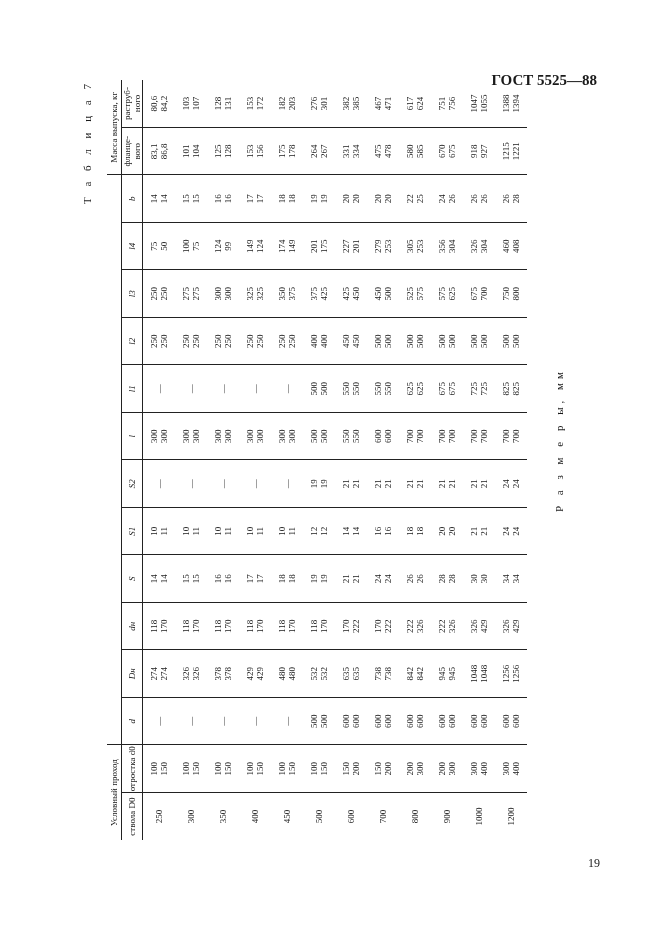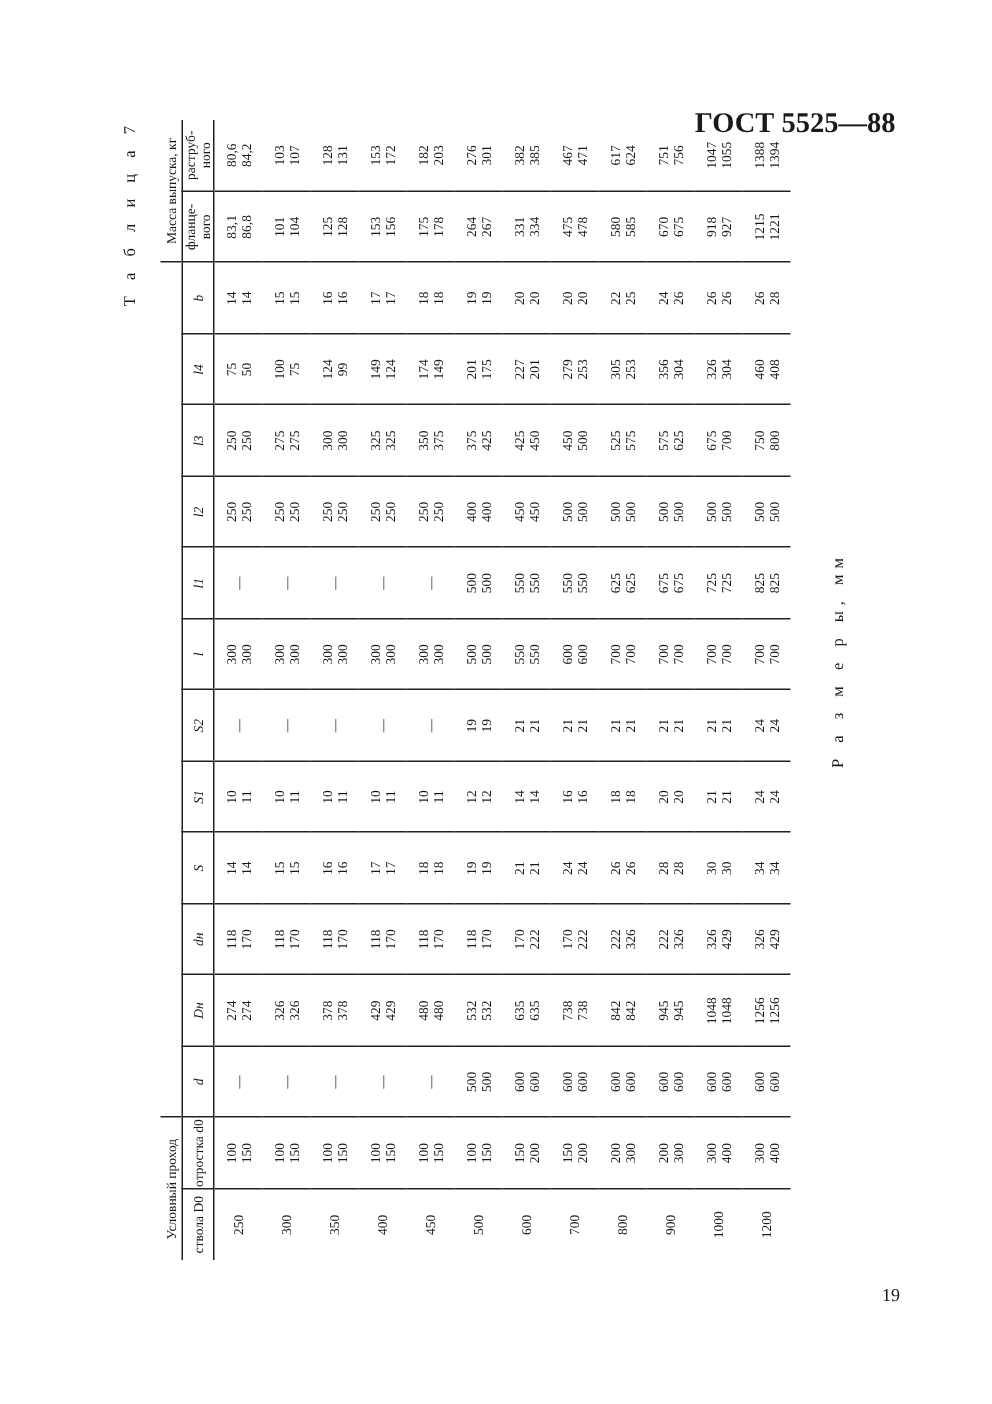--- a/index.html
+++ b/index.html
@@ -1,18 +1,18 @@
 <!DOCTYPE html>
 <html><head>
 <meta charset="utf-8">
 <style>
   html, body { margin: 0; padding: 0; background: #ffffff; }
   body { width: 661px; height: 936px; position: relative; overflow: hidden;
          font-family: "Liberation Serif", "DejaVu Serif", serif; color: #1a1a1a; }
-  .doc-header { position: absolute; right: 64px; top: 72px; font-weight: bold; font-size: 19px; }
+  .doc-header { position: absolute; right: 64px; top: 72px; font-weight: bold; font-size: 15px; }
   .page-number { position: absolute; left: 588px; top: 856px; font-size: 12px; }
   .rot-wrap { position: absolute; left: 107px; top: 840px; width: 760px; height: 470px;
               transform-origin: 0 0; transform: rotate(-90deg); }
   .table-caption { position: absolute; right: 0; top: -26px; font-size: 11px; letter-spacing: 4px; }
   .dims-caption { position: absolute; left: 300px; top: 446px; font-size: 11px; letter-spacing: 4px; width: 200px; text-align: center; }
   table { border-collapse: collapse; width: 760px; font-size: 9px; table-layout: fixed; }
   th, td { text-align: center; padding: 0; }
   thead th { font-weight: normal; font-style: italic; border-bottom: 1.5px solid #222; height: 16px; font-size: 9px; }
   thead th.plain { font-style: normal; }
   thead tr.top th { border-bottom: 1px solid #222; height: 14px; }

